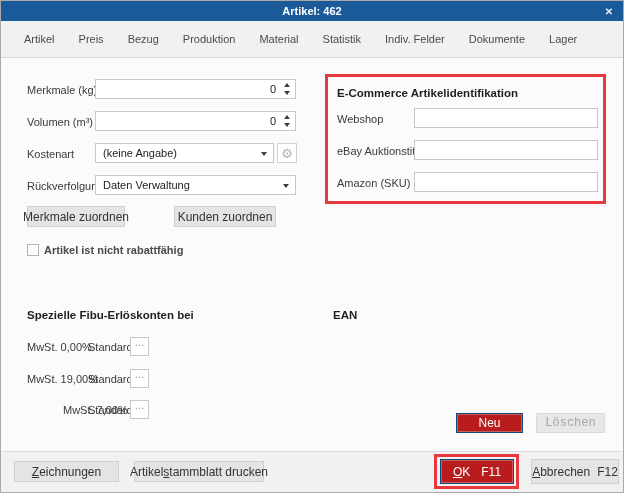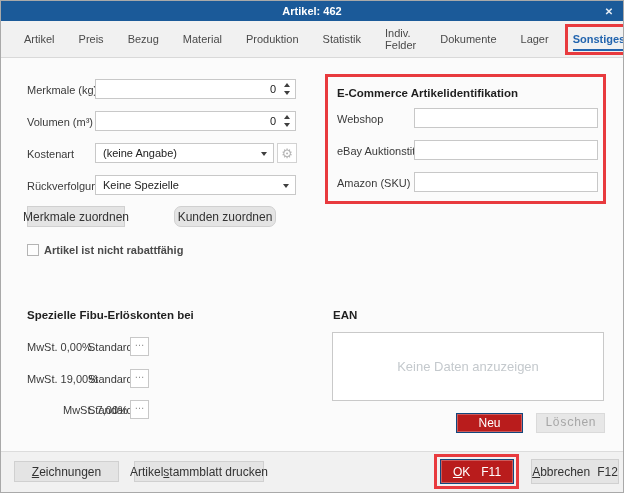--- a/index.html
+++ b/index.html
@@ -94,42 +94,37 @@
     <div class="tab">
         <span>Artikel</span>
       </div>
     <div class="tab">
         <span>Preis</span>
       </div>
     <div class="tab">
         <span>Bezug</span>
       </div>
     <div class="tab">
+        <span>Produktion</span>
+      </div>
+    <div class="tab">
         <span>Material</span>
       </div>
     <div class="tab">
-        <span>Produktion</span>
-      </div>
-    <div class="tab">
         <span>Statistik</span>
       </div>
     <div class="tab">
         <span>Indiv. Felder</span>
       </div>
     <div class="tab">
         <span>Dokumente</span>
       </div>
     <div class="tab">
         <span>Lager</span>
       </div>
-    <div class="tab active">
-      <span>Sonstiges</span>
-      <div class="tab-underline"></div>
-      <div class="annotation" style="top:3px; bottom:2px; left:-8px; right:-8px;"></div>
-    </div>
   </div>
 
   <div class="field-label" style="left:26px; top:83px;">Merkmale (kg)</div>
   <div class="input" style="left:94px; top:78px; width:201px;">
     <span class="spin-value">0</span>
     <span class="spinner">
       <span class="tri-up"></span>
       <span class="tri-down"></span>
     </span>
   </div>
@@ -147,26 +142,26 @@
   <div class="select" style="left:94px; top:142px; width:179px;">
     <span>(keine Angabe)</span>
     <span class="caret tri-down"></span>
   </div>
   <div class="gear-btn" style="left:276px; top:142px;">
     <span>⚙</span>
   </div>
 
   <div class="field-label" style="left:26px; top:179px;">Rückverfolgung</div>
   <div class="select" style="left:94px; top:174px; width:201px;">
-    <span>Keine Spezielle</span>
+    <span>Daten Verwaltung</span>
     <span class="caret tri-down"></span>
   </div>
 
   <div class="btn btn-gray" style="left:26px; top:205px; width:98px; height:21px;">Merkmale zuordnen</div>
-  <div class="btn btn-gray" style="left:173px; top:205px; width:102px; height:21px;border-radius:7px;">Kunden zuordnen</div>
+  <div class="btn btn-gray" style="left:173px; top:205px; width:102px; height:21px;">Kunden zuordnen</div>
 
   <div class="checkbox" style="left:26px; top:243px;"></div>
   <div class="field-label" style="left:43px; top:243px; font-weight:bold; color:#4a4a4a;">Artikel ist nicht rabattfähig</div>
 
   <div class="heading" style="left:26px; top:308px;">Spezielle Fibu-Erlöskonten bei</div>
 
   <div class="field-label" style="left:26px; top:340px;">MwSt. 0,00%</div>
   <div class="field-label" style="left:87px; top:340px;">Standard</div>
   <div class="dots-btn" style="left:129px; top:336px;">
       <span>…</span>
@@ -190,23 +185,20 @@
   <div class="field-label" style="left:336px; top:112px;">Webshop</div>
   <input class="input" style="left: 413px; top: 107px; width: 184px; padding: 0px 6px;" value="">
 
   <div class="field-label" style="left:336px; top:144px;">eBay Auktionstitel</div>
   <input class="input" style="left: 413px; top: 139px; width: 184px; padding: 0px 6px;" value="">
 
   <div class="field-label" style="left:336px; top:176px;">Amazon (SKU)</div>
   <input class="input" style="left: 413px; top: 171px; width: 184px; padding: 0px 6px;" value="">
 
   <div class="heading" style="left:332px; top:308px;">EAN</div>
-  <div class="listbox" style="left:331px; top:331px; width:272px; height:69px;">
-    <span class="placeholder">Keine Daten anzuzeigen</span>
-  </div>
   <div class="btn btn-blue" style="left:455px; top:412px; width:67px; height:20px;">Neu</div>
   <div class="btn btn-disabled" style="left:535px; top:412px; width:69px; height:20px;">Löschen</div>
 
   <div class="footer"></div>
 
   <div class="btn btn-gray" style="left:13px; top:460px; width:105px; height:21px;">
     <span></span>
       <span class="u">Z</span>
       <span>eichnungen</span>
   </div>

